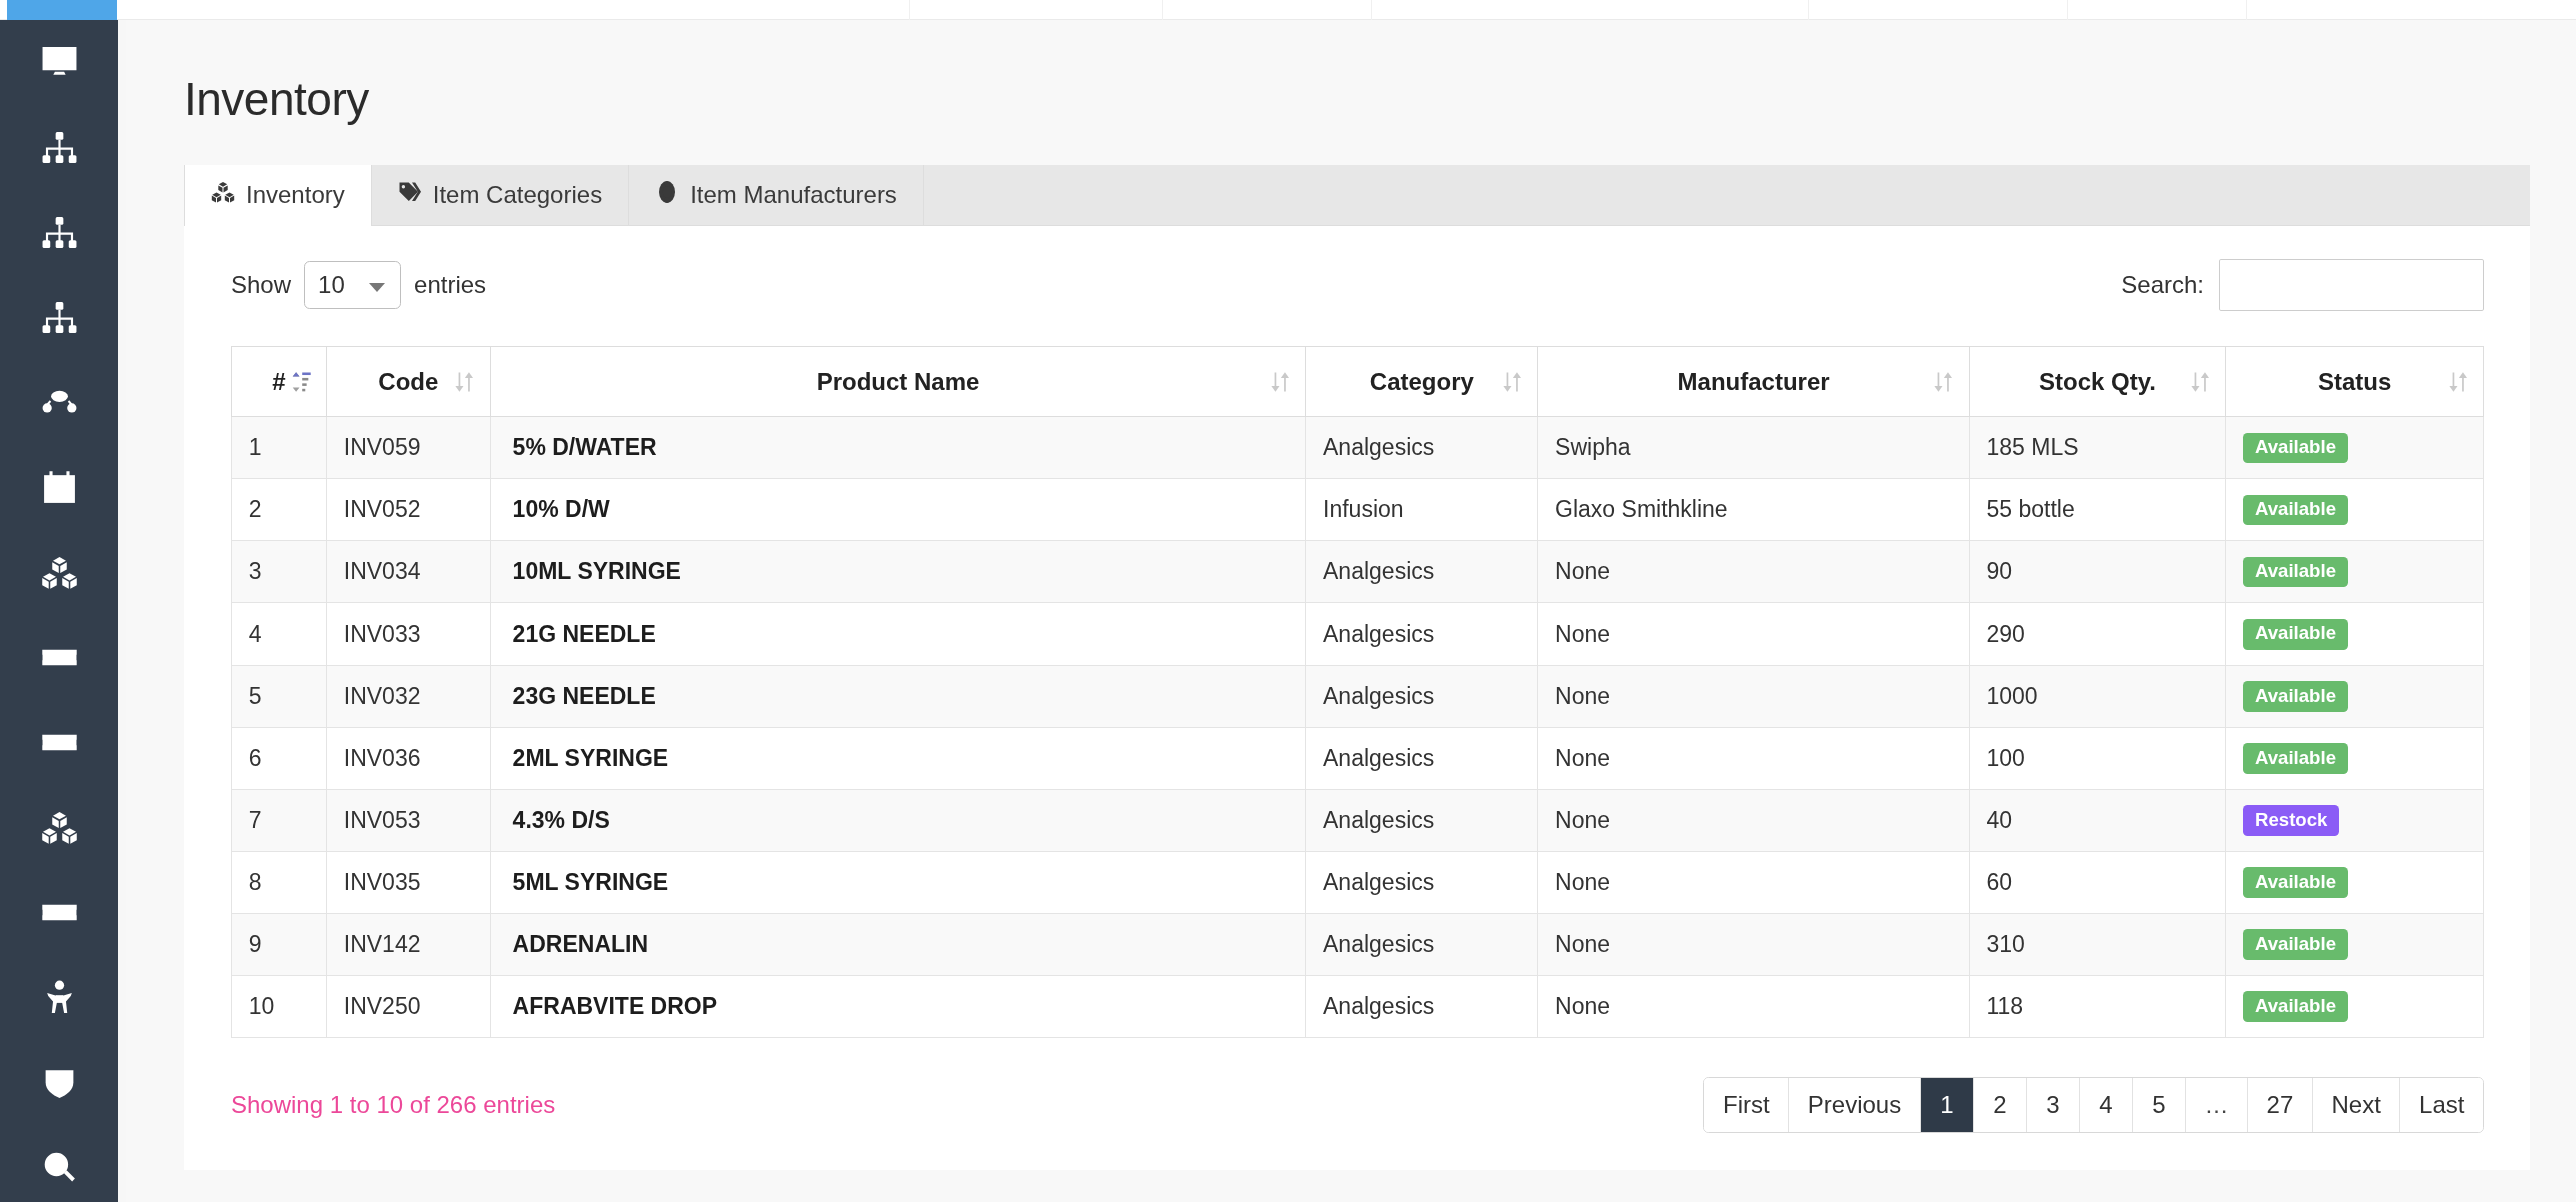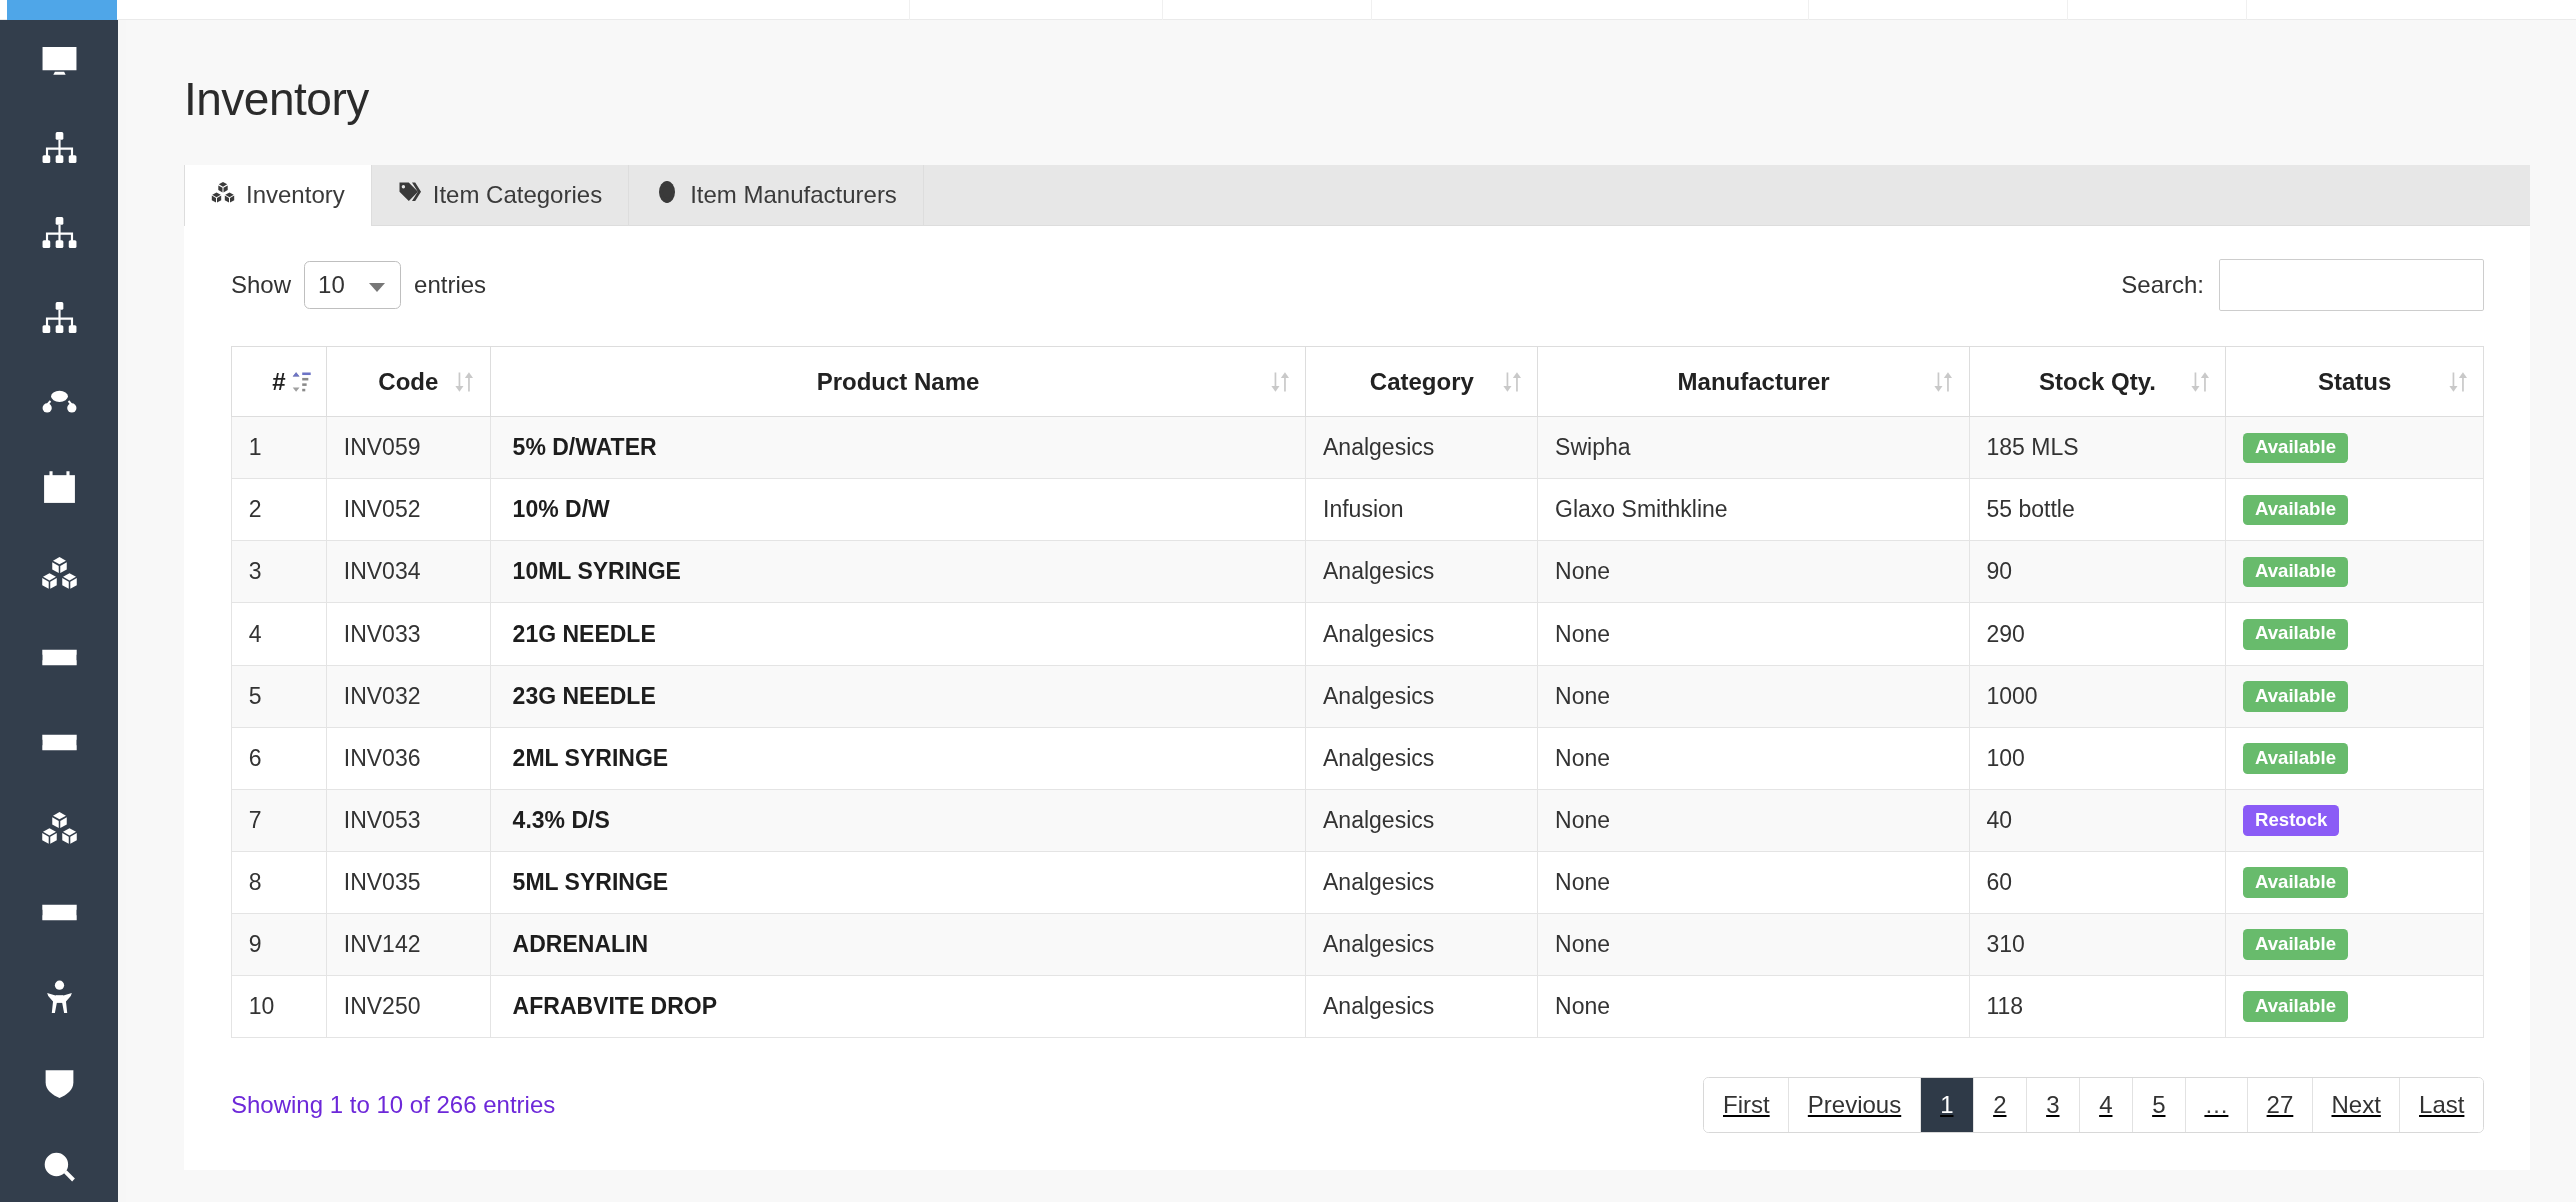--- a/index.html
+++ b/index.html
@@ -199,28 +199,27 @@
   col.w-cat { width: 227px; }
   col.w-man { width: 422px; }
   col.w-qty { width: 251px; }
   col.w-stat { width: 252px; }
 
   
   #footer {
     display: flex; align-items: center; justify-content: space-between;
     padding: 39px 46px 37px 46px;
   }
-  #showing { font-size: 24px; color: #6d28d9; }
+  #showing { font-size: 24px; color: #ec4899; }
   .pagination {
     display: flex;
     border: 0.9px solid #d8d8d8;
     border-radius: 5.6px;
     overflow: hidden;
     background: #fff;
-    text-decoration: underline;
   }
   .pagination .pg {
     min-width: 53px;
     height: 54px;
     display: flex; align-items: center; justify-content: center;
     padding: 0 18.6px;
     font-size: 24px;
     color: #333;
     background: #ffffff;
     border-right: 0.9px solid #e2e2e2;

